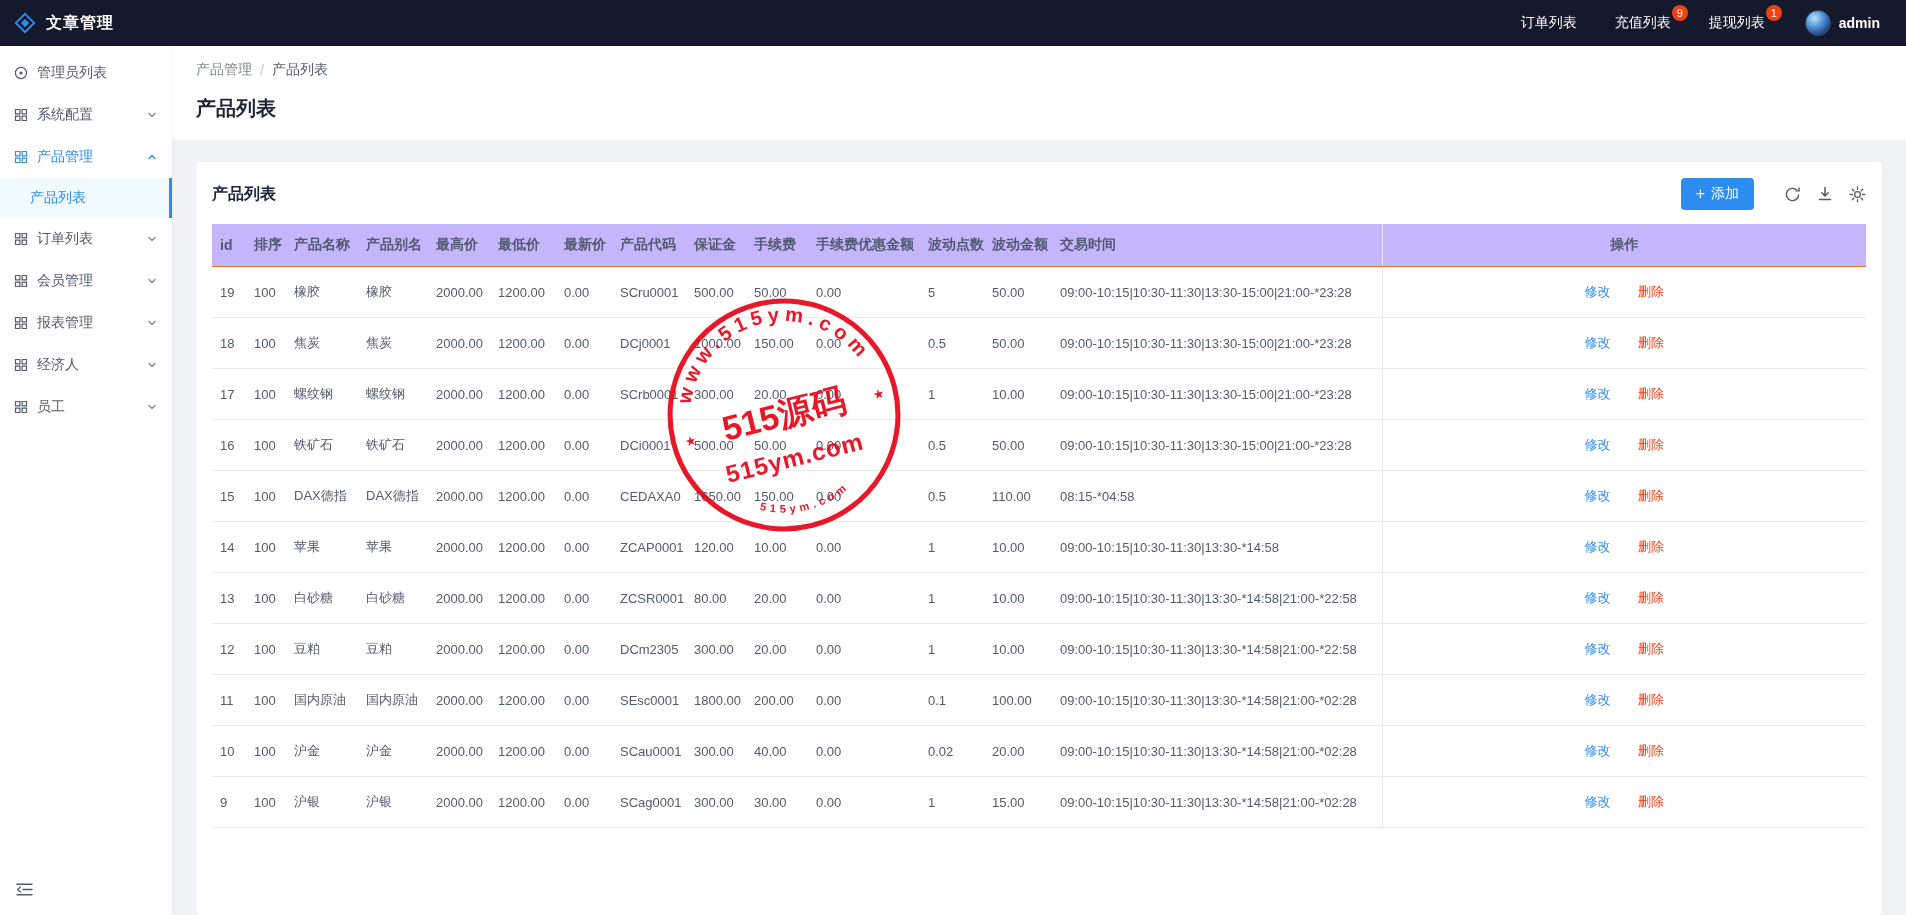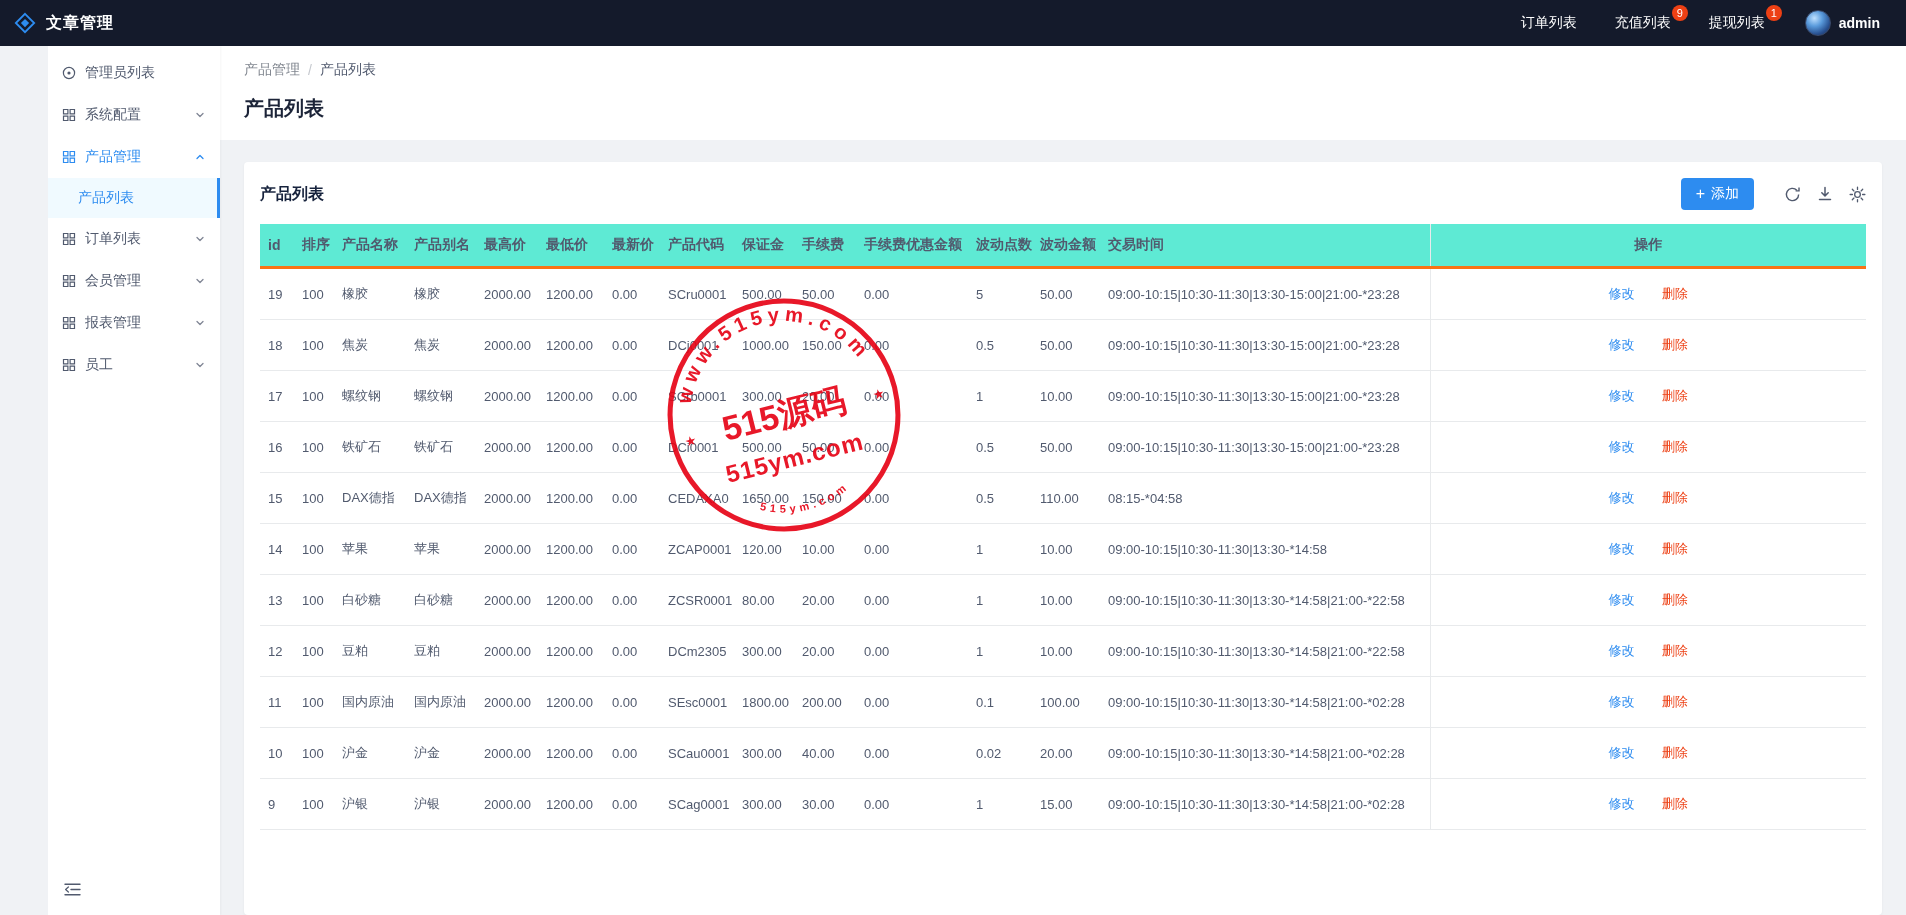--- a/index.html
+++ b/index.html
@@ -59,21 +59,20 @@
 
   
   .sidebar {
     width: 172px;
     background: #fff;
     display: flex;
     flex-direction: column;
     justify-content: space-between;
     box-shadow: 1px 0 2px rgba(0,0,0,.04);
     z-index: 5;
-    margin-left: 48px;
   }
   .menu { padding-top: 6px; }
   .menu-item {
     height: 42px;
     display: flex;
     align-items: center;
     gap: 9px;
     padding: 0 14px;
     font-size: 14px;
     color: #515a6e;
@@ -145,27 +144,27 @@
   .btn-add .plus { font-size: 16px; line-height: 1; }
   .tool { display: inline-flex; color: #515a6e; cursor: pointer; }
 
   
   table.data-table {
     width: 100%;
     border-collapse: collapse;
     table-layout: fixed;
   }
   .data-table th {
-    background: #5eead4;
+    background: #c4b5fd;
     text-align: left;
     font-size: 14px;
     font-weight: bold;
     color: #515a6e;
     padding: 12px 8px;
-    border-bottom: 3px solid #f97316;
+    border-bottom: 1px solid #f97316;
     white-space: nowrap;
     overflow: hidden;
   }
   .data-table td {
     font-size: 13px;
     color: #515a6e;
     padding: 16px 8px;
     border-bottom: 1px solid #e8eaec;
     white-space: nowrap;
     overflow: hidden;
@@ -302,20 +301,33 @@
         </span>
         <span class="mi-label">报表管理</span>
         <span class="chevron">
           <svg width="12" height="12" viewBox="0 0 12 12">
               <path d="M3 4.5l3 3 3-3" fill="none" stroke="currentColor" stroke-width="1.3" stroke-linecap="round" stroke-linejoin="round"></path>
             </svg>
         </span>
       </div>
 
 
+      <div class="menu-item">
+        <span class="mi-icon">
+          <svg width="14" height="14" viewBox="0 0 14 14">
+              <path d="M1.5 1.5h4.4v4.4H1.5zM8.1 1.5h4.4v4.4H8.1zM1.5 8.1h4.4v4.4H1.5zM8.1 8.1h4.4v4.4H8.1z" fill="none" stroke="currentColor" stroke-width="1.2"></path>
+            </svg>
+        </span>
+        <span class="mi-label">经济人</span>
+        <span class="chevron">
+          <svg width="12" height="12" viewBox="0 0 12 12">
+              <path d="M3 4.5l3 3 3-3" fill="none" stroke="currentColor" stroke-width="1.3" stroke-linecap="round" stroke-linejoin="round"></path>
+            </svg>
+        </span>
+      </div>
 
       <div class="menu-item">
         <span class="mi-icon">
           <svg width="14" height="14" viewBox="0 0 14 14">
               <path d="M1.5 1.5h4.4v4.4H1.5zM8.1 1.5h4.4v4.4H8.1zM1.5 8.1h4.4v4.4H1.5zM8.1 8.1h4.4v4.4H8.1z" fill="none" stroke="currentColor" stroke-width="1.2"></path>
             </svg>
         </span>
         <span class="mi-label">员工</span>
         <span class="chevron">
           <svg width="12" height="12" viewBox="0 0 12 12">

